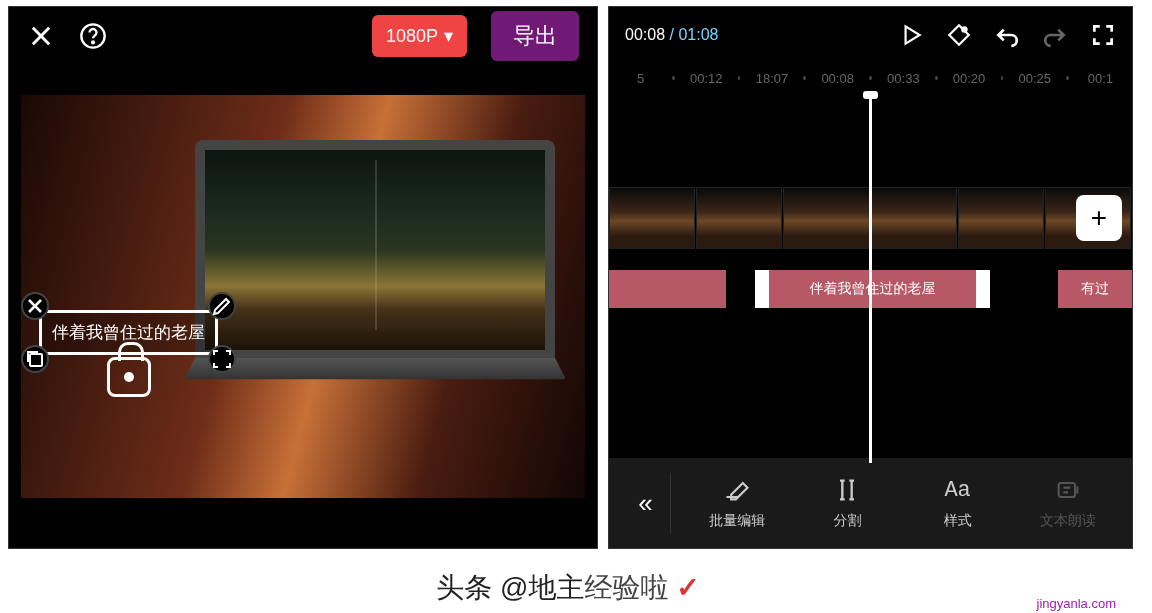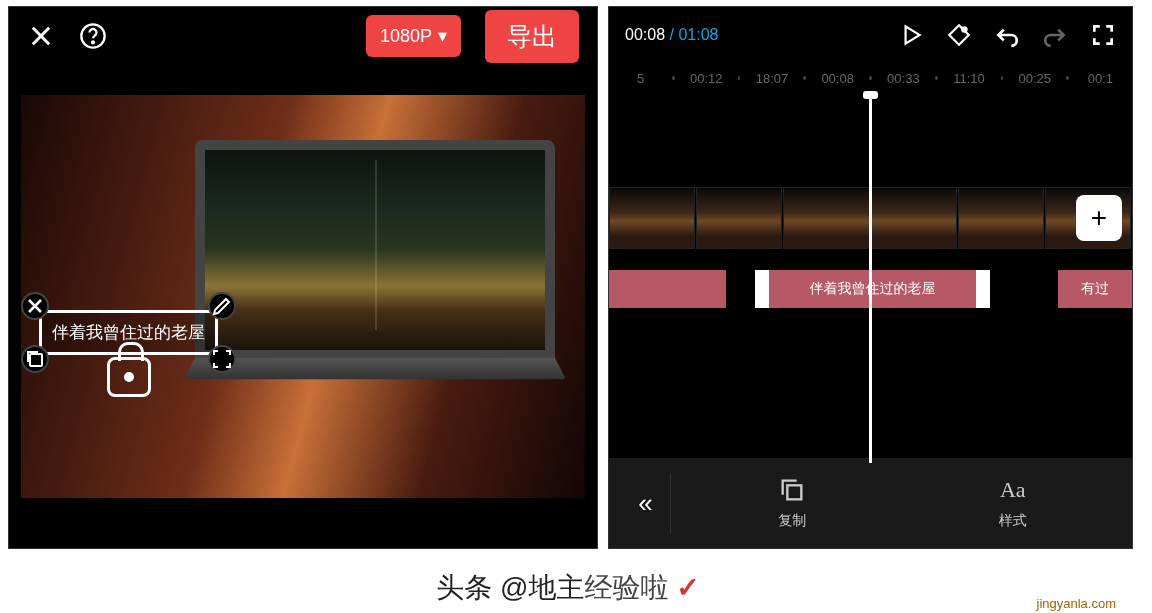--- a/index.html
+++ b/index.html
@@ -9,21 +9,21 @@
 
 .panel { background: #000; border: 1px solid #333; position: relative; overflow: hidden; }
 .left { width: 590px; display: flex; flex-direction: column; }
 .right { width: 525px; display: flex; flex-direction: column; }
 
 
 .l-top { height: 58px; display: flex; align-items: center; padding: 0 18px; gap: 24px; }
 .icon { color: #fff; width: 28px; height: 28px; display: flex; align-items: center; justify-content: center; }
 .spacer { flex: 1; }
 .res-btn { background: #ef4444; color: #fff; padding: 10px 14px; border-radius: 6px; font-size: 18px; display: flex; align-items: center; gap: 6px; }
-.exp-btn { background: #ef4444; color: #fff; padding: 10px 22px; border-radius: 6px; font-size: 25px; font-weight: 500; }
+.exp-btn { background: #701a75; color: #fff; padding: 10px 22px; border-radius: 6px; font-size: 22px; font-weight: 500; }
 
 
 .l-prev { flex: 1; margin: 30px 12px 50px; background: linear-gradient(105deg, #1a0806 0%, #6e2d18 40%, #c87038 55%, #4a1c10 75%, #120605 100%); display: flex; align-items: center; justify-content: center; position: relative; }
 .laptop { position: absolute; right: 30px; top: 45px; width: 360px; height: 280px; }
 .lap-screen { background: #1a1a1a; border: 10px solid #444; border-radius: 8px 8px 0 0; height: 220px; display: flex; align-items: center; justify-content: center; overflow: hidden; }
 .lap-img { width: 100%; height: 100%; background: linear-gradient(180deg, #0d1510 0%, #1a2a1e 30%, #2a3520 50%, #8a7535 68%, #463018 80%, #1a1208 100%); position: relative; }
 .lap-img::before { content: ""; position: absolute; left: 50%; top: 5%; width: 2px; height: 85%; background: rgba(200,190,170,0.2); }
 .lap-base { height: 35px; background: linear-gradient(180deg, #555 0%, #333 100%); border-radius: 0 0 4px 4px; transform: perspective(500px) rotateX(55deg); transform-origin: top; margin-top: -2px; }
 
 .caption-box { position: absolute; left: 18px; top: 215px; }
@@ -33,21 +33,21 @@
 .h-tr { top: -18px; right: -18px; }
 .h-bl { bottom: -18px; left: -18px; }
 .h-br { bottom: -18px; right: -18px; }
 .lock { position: absolute; left: 50%; bottom: -42px; transform: translateX(-50%); width: 44px; height: 40px; border: 3px solid #fff; border-radius: 8px; display: flex; align-items: center; justify-content: center; }
 .lock::before { content: ""; position: absolute; top: -18px; left: 8px; width: 20px; height: 16px; border: 3px solid #fff; border-bottom: none; border-radius: 10px 10px 0 0; }
 .lock::after { content: ""; width: 10px; height: 10px; background: #fff; border-radius: 50%; }
 
 
 .r-top { height: 56px; display: flex; align-items: center; padding: 0 16px; gap: 22px; color: #fff; font-size: 16px; }
 .time-cur { color: #fff; }
-.time-tot { color: #0ea5e9; }
+.time-tot { color: #7dd3fc; }
 .r-top .icon { width: 26px; height: 26px; }
 
 
 .ruler { height: 30px; display: flex; align-items: center; color: #666; font-size: 13px; padding: 0 4px; position: relative; overflow: hidden; white-space: nowrap; }
 .ruler span { display: inline-block; width: 84px; text-align: center; position: relative; }
 .ruler .dot { display: inline-block; width: 4px; height: 4px; background: #444; border-radius: 50%; margin: 0 4px; vertical-align: middle; }
 
 
 .tl-area { flex: 1; position: relative; }
 .track-vid { position: absolute; top: 94px; left: 0; right: 0; height: 62px; display: flex; }
@@ -68,21 +68,21 @@
 .tools { height: 90px; background: #1a1a1a; display: flex; align-items: center; padding: 0 12px; gap: 6px; }
 .tool-back { width: 50px; height: 60px; display: flex; align-items: center; justify-content: center; color: #fff; border-right: 1px solid #333; margin-right: 8px; }
 .tool { flex: 1; display: flex; flex-direction: column; align-items: center; justify-content: center; color: #ccc; gap: 8px; font-size: 14px; }
 .tool.disabled { color: #555; }
 .tool-icon { width: 28px; height: 28px; display: flex; align-items: center; justify-content: center; }
 
 
 .footer { position: absolute; bottom: 6px; left: 0; right: 16px; text-align: center; font-size: 28px; color: #222; }
 .footer .wm1 { color: #222; }
 .footer .wm2 { color: #444; font-weight: 500; }
-.footer .url { position: absolute; right: 20px; bottom: -4px; font-size: 13px; color: #a16207; }
+.footer .url { position: absolute; right: 20px; bottom: -4px; font-size: 13px; color: #a21caf; }
 .footer .check { color: #d33; font-weight: bold; }
 
 svg { width: 100%; height: 100%; }
 </style>
 </head>
 <body>
 
 <div class="wrap">
 
   <div class="panel left">
@@ -180,21 +180,21 @@
       <span>5</span>
         <span class="dot"></span>
       <span>00:12</span>
         <span class="dot"></span>
       <span>18:07</span>
         <span class="dot"></span>
       <span>00:08</span>
         <span class="dot"></span>
       <span>00:33</span>
         <span class="dot"></span>
-      <span>11:10</span>
+      <span>00:20</span>
         <span class="dot"></span>
       <span>00:25</span>
         <span class="dot"></span>
       <span>00:1</span>
     </div>
 
     <div class="tl-area">
       <div class="track-vid">
         <div class="thumb"></div>
         <div class="thumb"></div>
@@ -213,30 +213,46 @@
       </div>
       <div class="playhead"></div>
     </div>
 
     <div class="tools">
       <div class="tool-back">
         <span style="font-size:26px">«</span>
       </div>
       <div class="tool">
         <div class="tool-icon">
+          <svg viewBox="0 0 24 24" stroke="currentColor" stroke-width="1.8" fill="none">
+              <path d="M3 18 H13 M17 6 L21 10 L11 20 H7 V16 Z"></path>
+            </svg>
+        </div>
+        <span>批量编辑</span>
+      </div>
+      <div class="tool">
+        <div class="tool-icon">
           <svg viewBox="0 0 24 24" stroke="currentColor" stroke-width="2" fill="none">
-              <rect x="8" y="8" width="12" height="12"></rect>
-              <path d="M4 16 V4 H16"></path>
-            </svg>
-        </div>
-        <span>复制</span>
+              <path d="M8 4 V20 M16 4 V20 M6 4 H10 M14 4 H18 M6 20 H10 M14 20 H18"></path>
+            </svg>
+        </div>
+        <span>分割</span>
       </div>
       <div class="tool">
-        <div class="tool-icon" style="font-size:22px;font-family:Liberation Serif, serif">Aa</div>
+        <div class="tool-icon" style="font-size:22px;font-family:Liberation Mono, monospace">Aa</div>
         <span>样式</span>
+      </div>
+      <div class="tool disabled">
+        <div class="tool-icon">
+          <svg viewBox="0 0 24 24" stroke="currentColor" stroke-width="1.8" fill="none">
+              <rect x="4" y="6" width="14" height="12" rx="2"></rect>
+              <path d="M8 10 H14 M8 14 H12 M20 9 V15"></path>
+            </svg>
+        </div>
+        <span>文本朗读</span>
       </div>
     </div>
   </div>
 </div>
 
 <div class="footer">
   <span class="wm1">头条 @地主</span><span class="wm2">经验啦</span><span class="check"> ✓</span>
   <span class="url">jingyanla.com</span>
 </div>
 

